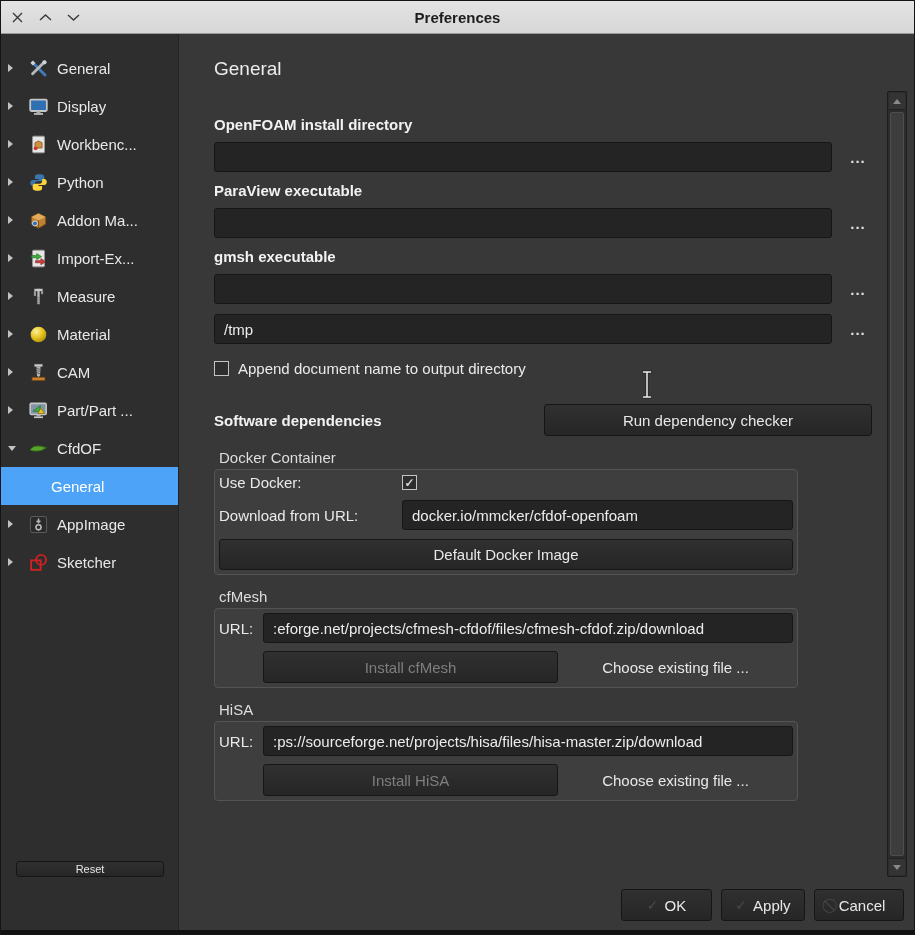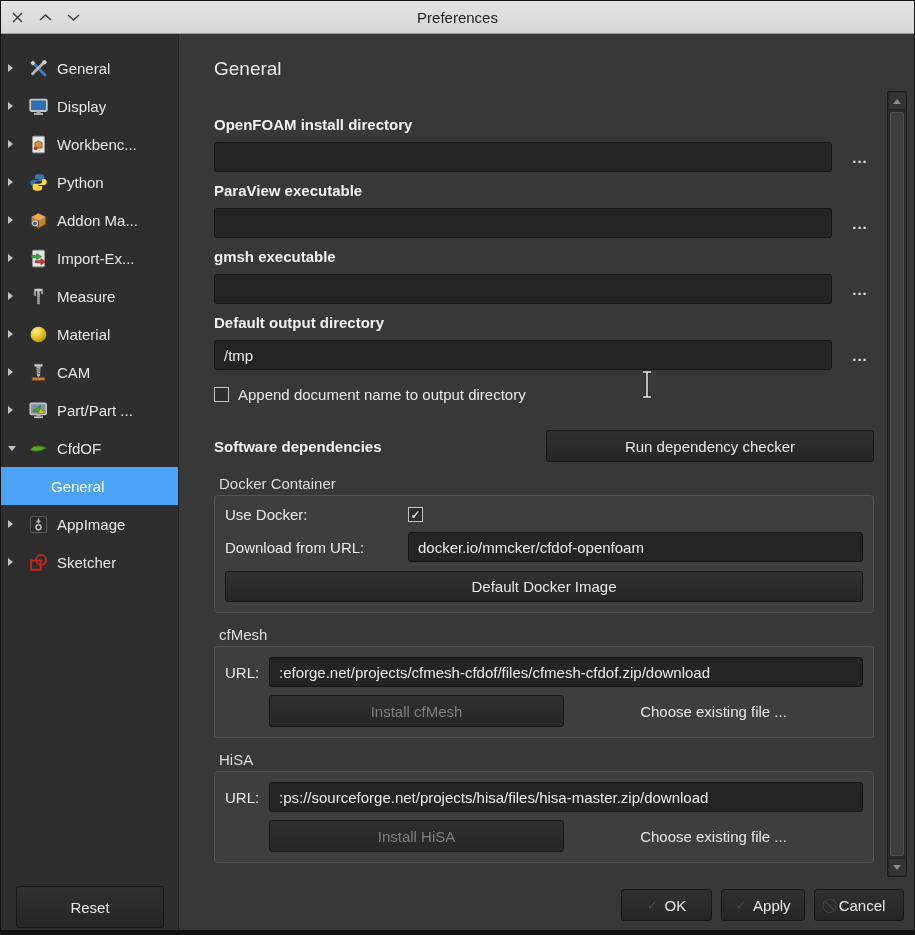--- a/index.html
+++ b/index.html
@@ -11,21 +11,21 @@
   }
   
   .titlebar {
     position:relative; height:33px;
     background:linear-gradient(#e3e3e3,#d7d7d7);
     border-bottom:1px solid #9a9a9a;
   }
   .tb-title {
     position:absolute; left:0; right:0; top:0; height:33px;
     display:flex; align-items:center; justify-content:center;
-    font-weight:normal; font-size:15px; color:#1c1c1c;
+    font-weight:bold; font-size:15px; color:#1c1c1c;
   }
   .tb-buttons { position:absolute; left:8px; top:0; height:33px; display:flex; align-items:center; gap:11px; z-index:2; }
   .tb-btn { width:17px; height:17px; display:flex; align-items:center; justify-content:center; cursor:default; }
   
   .content-row { position:relative; height:896px; display:flex;border-radius:12px; }
   .sidebar { position:relative; width:178px; background:#2e2e2e; border-right:1px solid #242424; flex:none; }
   .tree { margin-top:15px; }
   .tree-row { height:38px; display:flex; align-items:center; padding-left:7px; color:#e8e8e8; font-size:15px; cursor:default; }
   .tree-row .arrow { width:14px; flex:none; display:flex; align-items:center; }
   .tri-right { width:0; height:0; border-left:5px solid #c2c2c2; border-top:4px solid transparent; border-bottom:4px solid transparent; }
@@ -53,21 +53,21 @@
   .checkbox.checked::after { content:"✓"; color:#d6d6d6; font-size:12px; font-weight:bold; line-height:1; }
   .checkbox-label { font-size:15px; color:#eaeaea; }
   .dep-row { display:flex; align-items:center; margin-top:26px; }
   .dep-row .field-label { margin-bottom:0; }
   .push-btn {
     background:linear-gradient(#303030,#262626); border:1px solid #161616; border-radius:3px;
     color:#e8e8e8; font-size:15px; font-family:"Liberation Sans", sans-serif; cursor:default;
   }
   .dep-btn { margin-left:auto; width:328px; height:32px; }
   .group-title { font-size:15px; color:#dedede; margin:13px 0 3px 5px; }
-  .group-box { border:1px solid #545454; border-radius:4px; background:#3e3e3e; padding:10px; width:660px; }
+  .group-box { border:1px solid #545454; border-radius:4px; background:#3e3e3e; padding:4px; width:584px; }
   .g-row { display:flex; align-items:center; }
   .g-label { font-size:15px; color:#eaeaea; flex:none; }
   .docker-label { width:183px; }
   .g-row + .g-row { margin-top:9px; }
   .g-input { flex:1; width:auto; }
   .full-btn { width:100%; height:31px; margin-top:9px; }
   .url-label { width:44px; }
   .install-row { margin-top:8px; display:flex; align-items:center; }
   .install-btn { width:295px; height:32px; margin-left:44px; }
   .install-btn[disabled] { color:#7f7f7f; }
@@ -76,21 +76,21 @@
   .scrollbar { position:absolute; left:886px; top:57px; width:20px; height:786px;
     background:#2c2c2c; border:1px solid #1d1d1d; border-radius:2px; }
   .sb-btn { position:absolute; left:1px; right:1px; height:17px; background:#343434; display:flex; align-items:center; justify-content:center; }
   .sb-up { top:1px; border-bottom:1px solid #222; }
   .sb-down { bottom:1px; border-top:1px solid #222; }
   .sb-thumb { position:absolute; left:2px; right:2px; top:20px; bottom:20px; background:#3d3d3d; border:1px solid #4e4e4e; border-radius:2px; }
   .sb-arrow { width:0; height:0; border-left:4px solid transparent; border-right:4px solid transparent; }
   .sb-arrow.up { border-bottom:5px solid #8a8a8a; }
   .sb-arrow.down { border-top:5px solid #8a8a8a; }
   
-  .reset-btn { position:absolute; left:15px; top:852px; width:148px; height:42px; font-size:15px; }
+  .reset-btn { position:absolute; left:15px; top:827px; width:148px; height:16px; font-size:11px; }
   .footer-right { position:absolute; right:10px; top:855px; display:flex; gap:9px; }
   .footer-right .push-btn { height:32px; display:flex; align-items:center; justify-content:center; gap:6px; }
   .ok-btn { width:91px; } .apply-btn { width:84px; } .cancel-btn { width:90px; }
   .faint-icon { color:#4b4b4b; font-size:14px; line-height:1; }
   .bottom-frame { height:6px; background:#111111; }
   
   .ibeam-cursor { position:absolute; left:638px; top:335px; z-index:5; pointer-events:none; }
 </style>
 </head>
 <body>
@@ -311,21 +311,20 @@
         <input class="text-input" type="text" value="" style="">
         <button class="browse-btn">...</button>
       </div>
 
       <div class="field-label">gmsh executable</div>
       <div class="field-row">
         <input class="text-input" type="text" value="" style="">
         <button class="browse-btn">...</button>
       </div>
 
-      <div class="field-label">Default output directory</div>
       <div class="field-row">
         <input class="text-input" type="text" value="/tmp" style="">
         <button class="browse-btn">...</button>
       </div>
 
       <div class="checkbox-row">
         <span class="checkbox"></span>
         <span class="checkbox-label">Append document name to output directory</span>
       </div>
 

